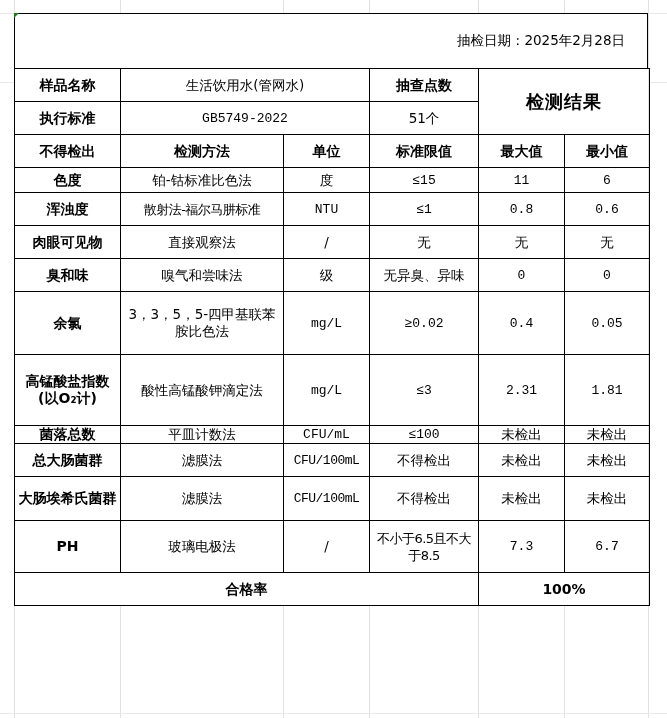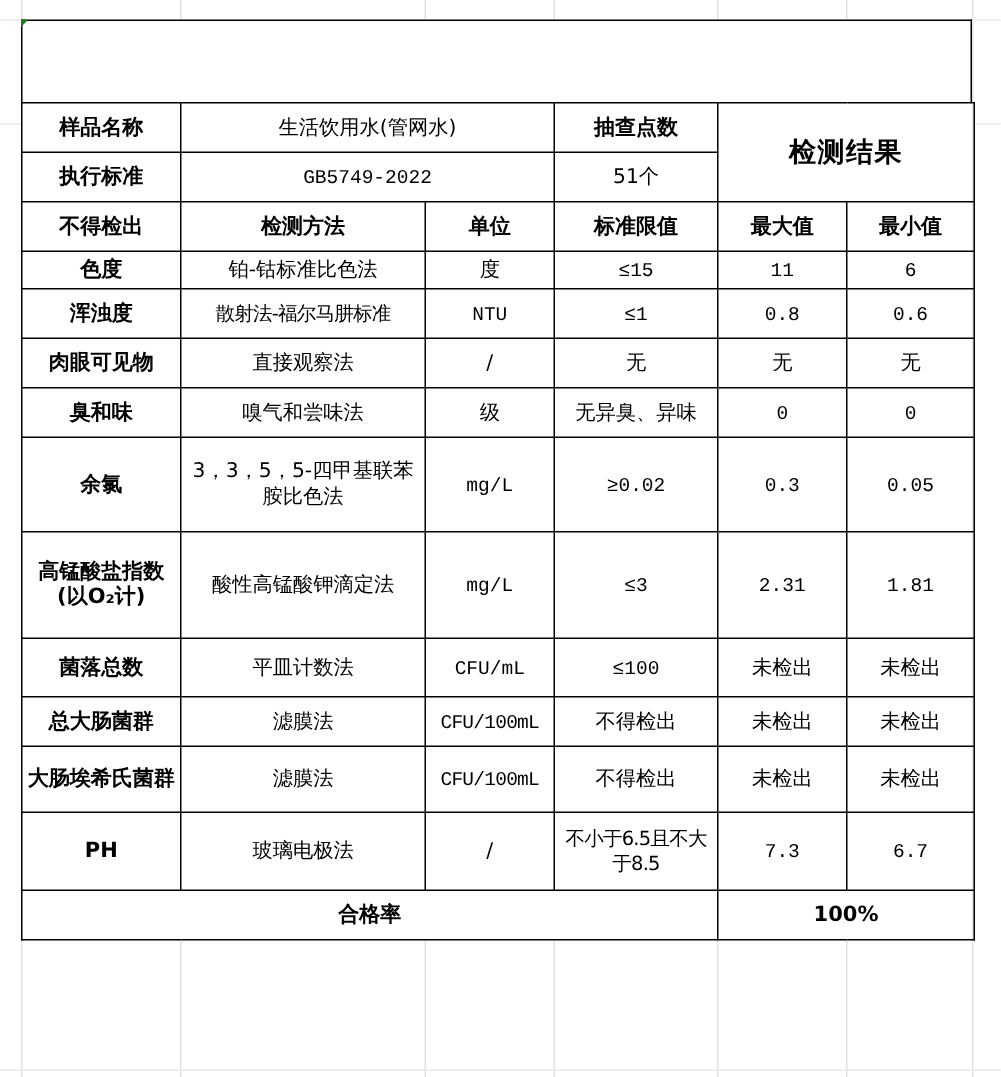--- a/index.html
+++ b/index.html
@@ -50,20 +50,21 @@
 <div class="vline" style="left:478px"></div>
 <div class="vline" style="left:564px"></div>
 <div class="vline" style="left:648px"></div>
 <div class="hline" style="top:13px"></div>
 <div class="hline" style="top:82px"></div>
 <div class="hline" style="top:713px"></div>
 
 <div class="sheet">
   <div class="date-row">
     <span class="corner-mark"></span>
+    <span>抽检日期：2025年2月28日</span>
   </div>
 
   <table>
     <colgroup>
       <col style="width:106px">
         <col style="width:163px">
         <col style="width:86px">
       <col style="width:109px">
         <col style="width:86px">
         <col style="width:85px">
@@ -119,32 +120,32 @@
       <td>级</td>
       <td>无异臭、异味</td>
       <td class="mono">0</td>
       <td class="mono">0</td>
     </tr>
     <tr style="height:63px">
       <td class="b">余氯</td>
       <td>3，3，5，5-四甲基联苯胺比色法</td>
       <td class="mono">mg/L</td>
       <td class="mono">≥0.02</td>
-      <td class="mono">0.3</td>
+      <td class="mono">0.4</td>
       <td class="mono">0.05</td>
     </tr>
     <tr style="height:71px">
       <td class="b">高锰酸盐指数(以O₂计)</td>
       <td>酸性高锰酸钾滴定法</td>
       <td class="mono">mg/L</td>
       <td class="mono">≤3</td>
       <td class="mono">2.31</td>
       <td class="mono">1.81</td>
     </tr>
-    <tr style="height:39px">
+    <tr style="height:18px">
       <td class="b">菌落总数</td>
       <td>平皿计数法</td>
       <td class="mono">CFU/mL</td>
       <td class="mono">≤100</td>
       <td>未检出</td>
       <td>未检出</td>
     </tr>
     <tr style="height:33px">
       <td class="b">总大肠菌群</td>
       <td>滤膜法</td>

